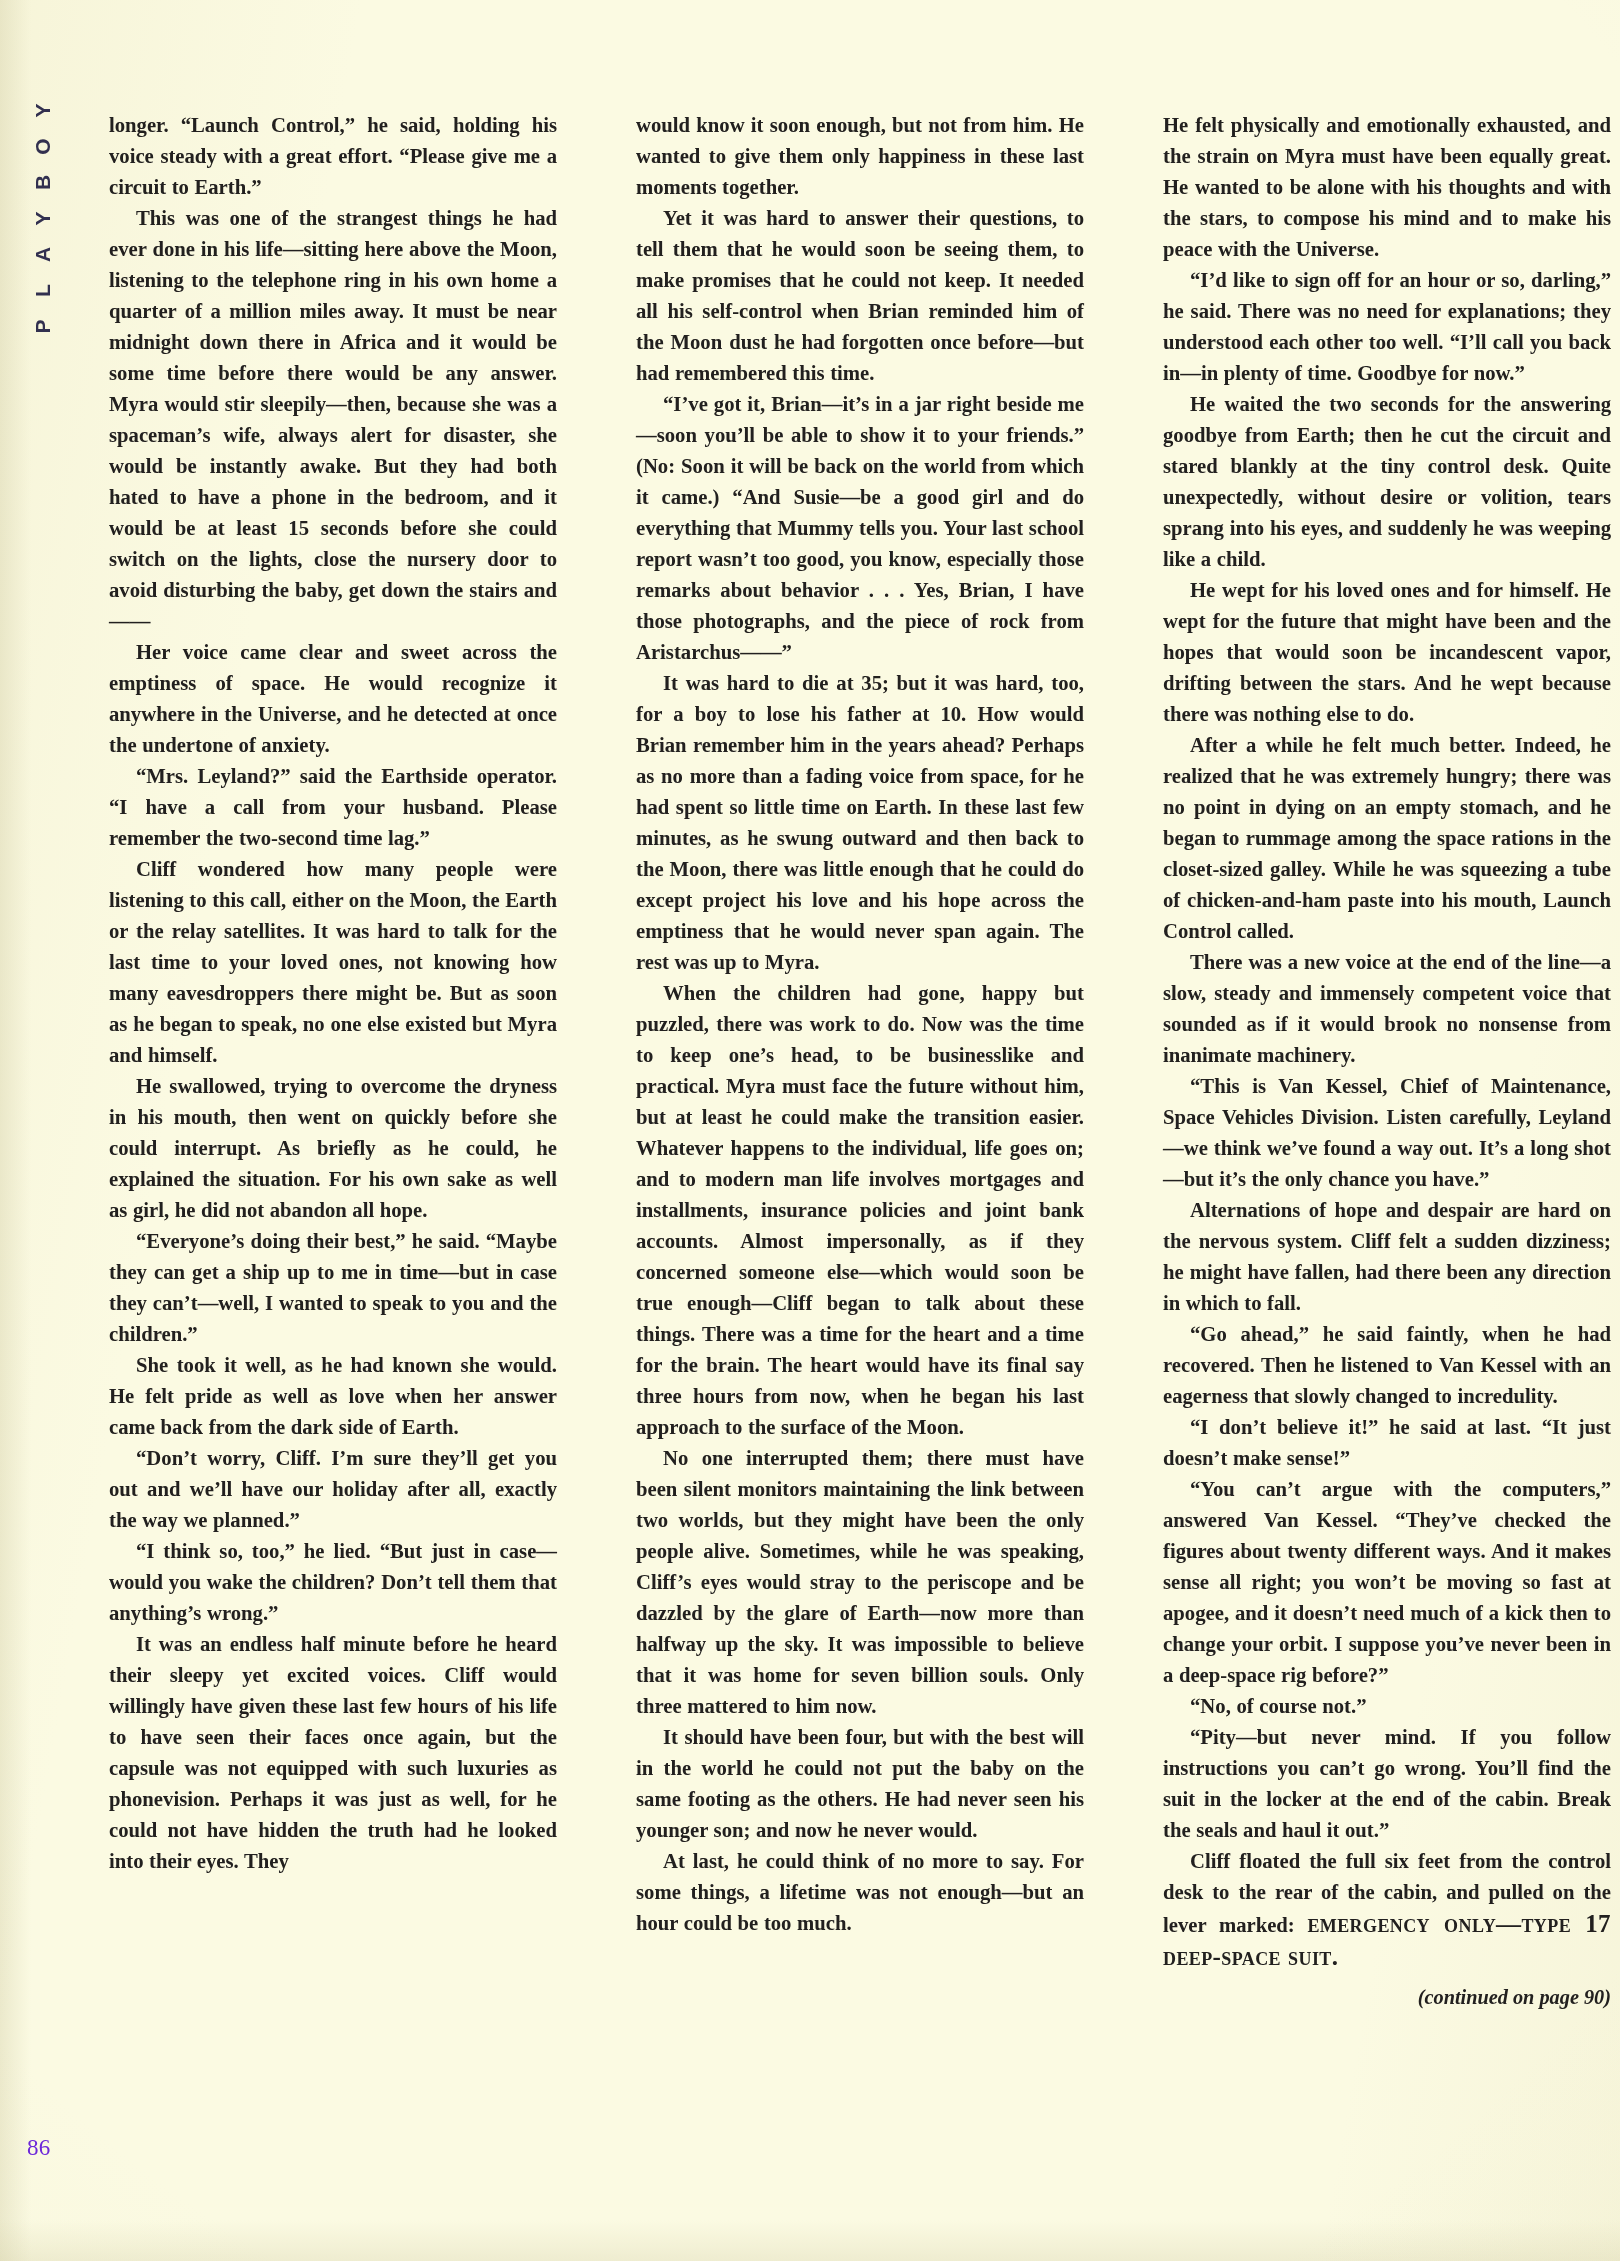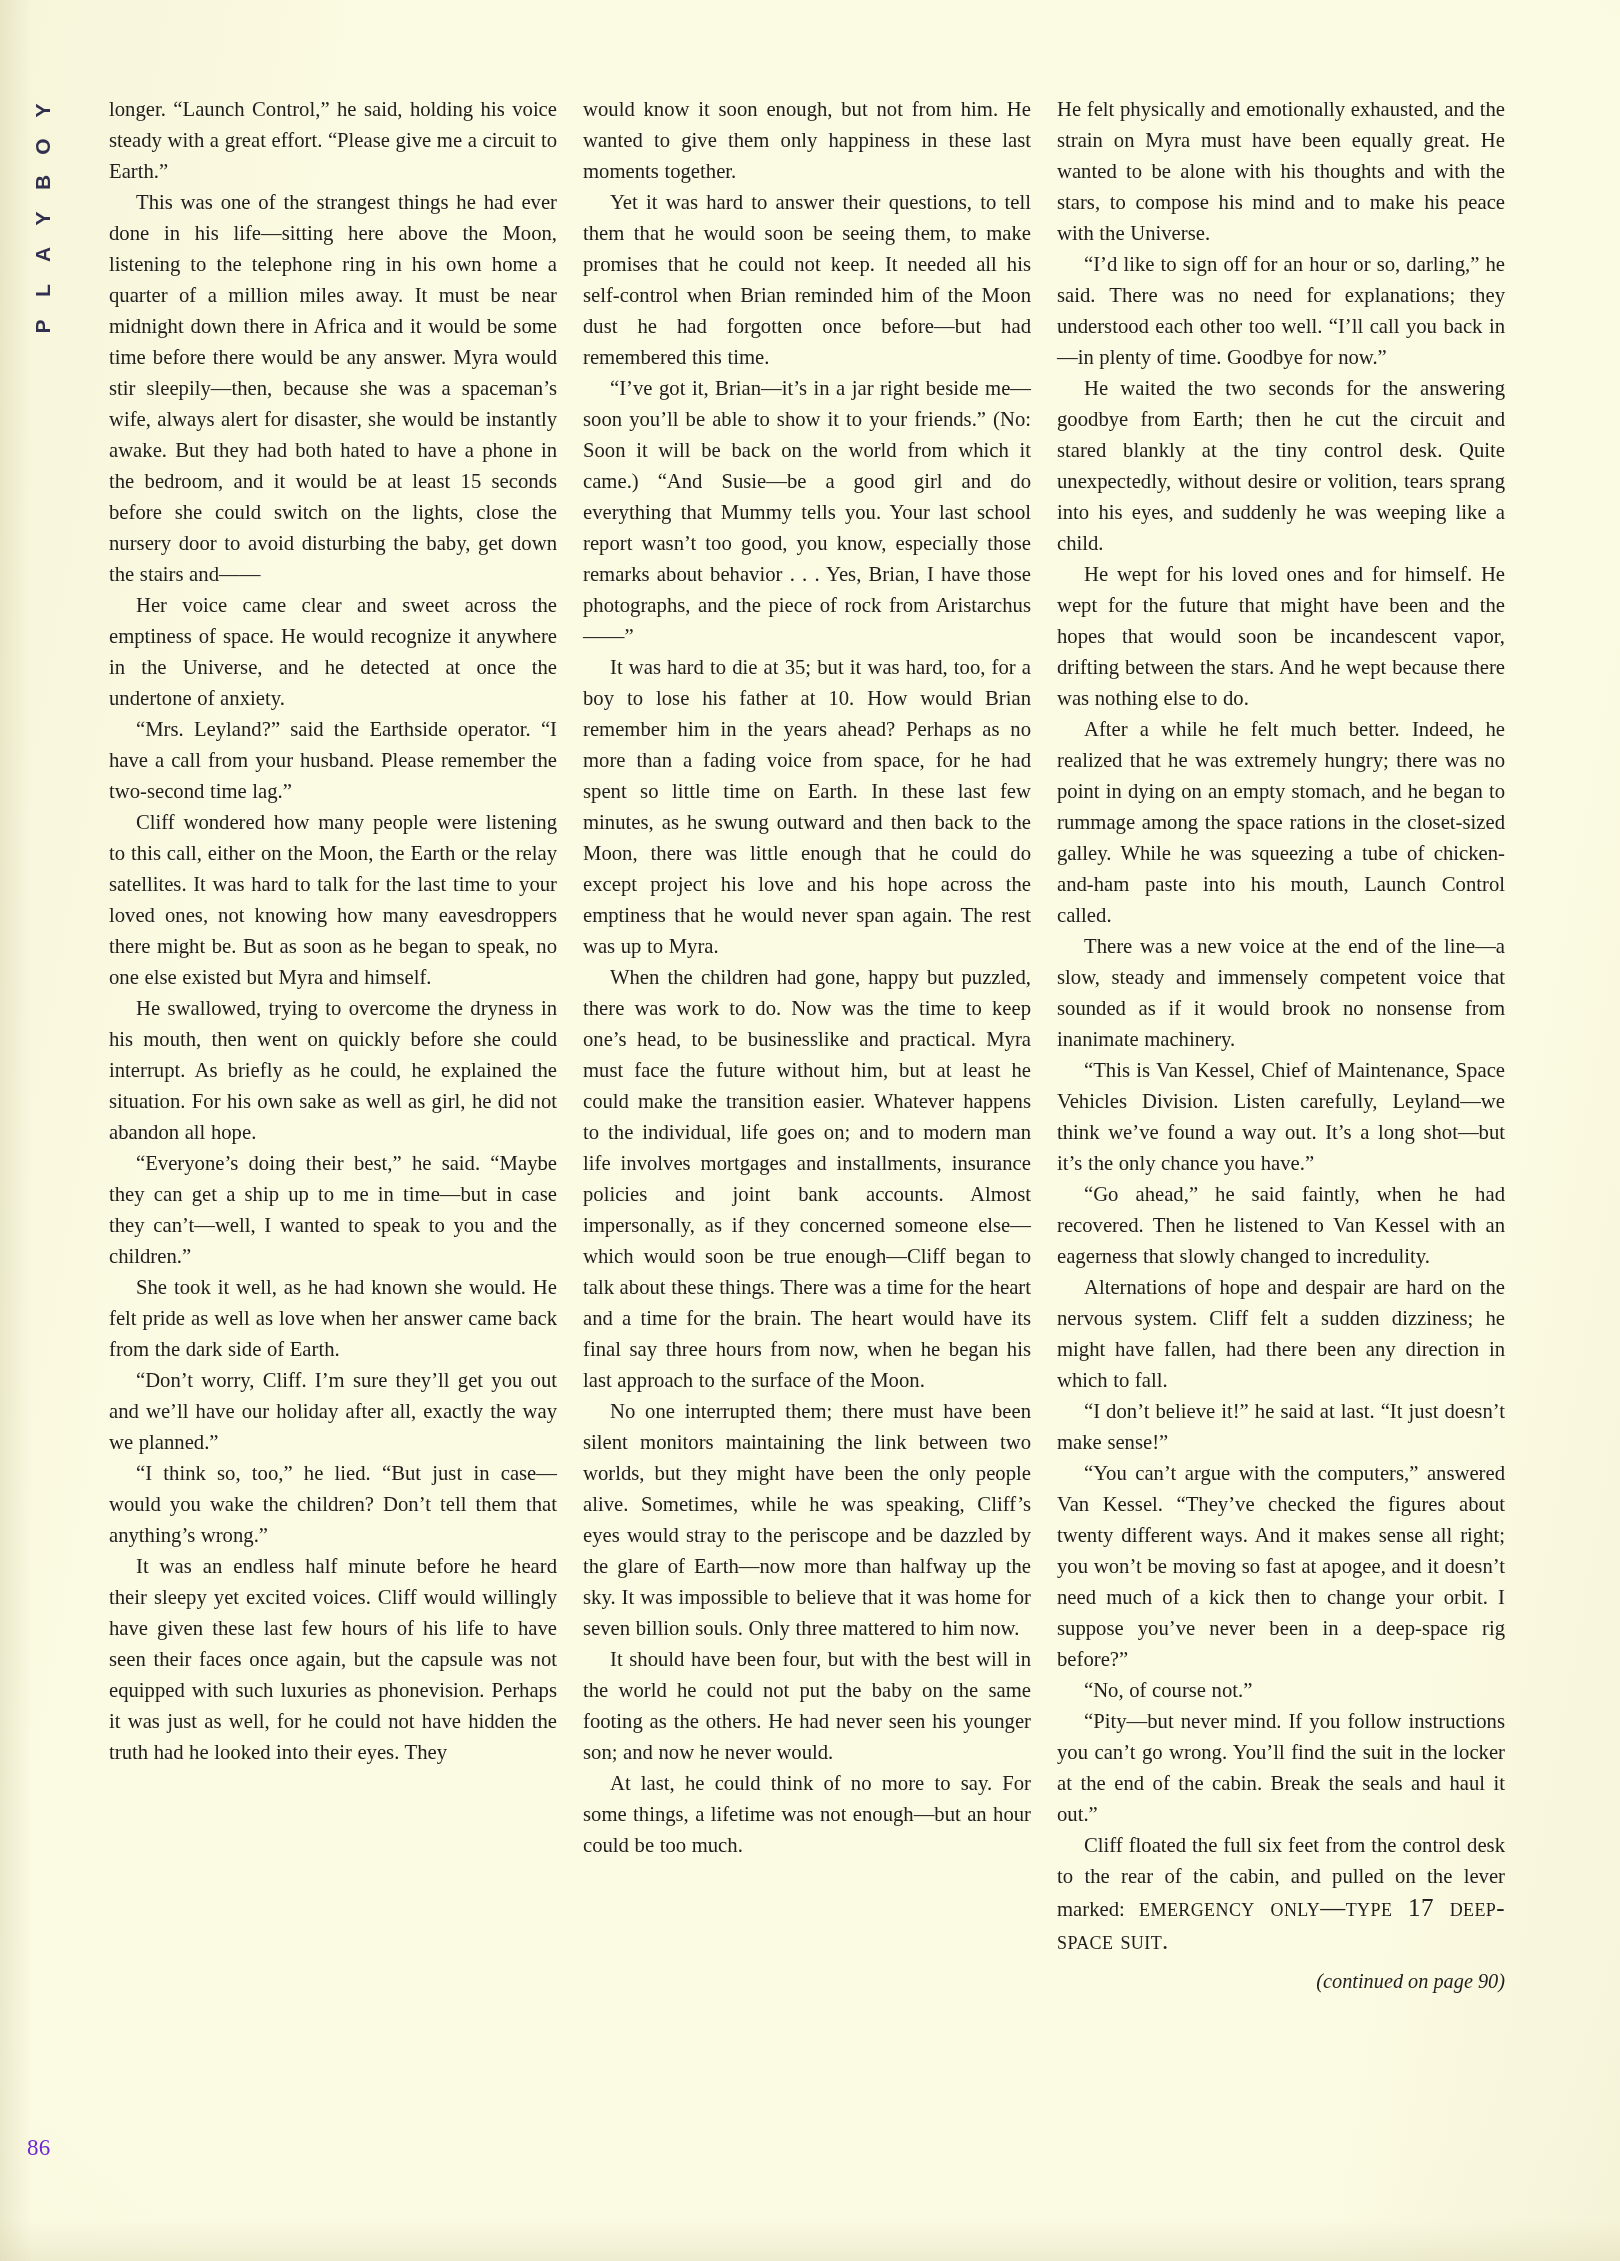--- a/index.html
+++ b/index.html
@@ -70,24 +70,25 @@
     font-size: 23px;
     letter-spacing: 0.3px;
     color: #6d28d9;
     font-family: "Liberation Serif", "DejaVu Serif", serif;
   }
 
   
   .columns {
     position: absolute;
     left: 109px;
-    top: 94px;
+    top: 110px;
     width: 1448px;
     display: flex;
-    gap: 26px;
+    gap: 79px;
+    font-weight: bold;
   }
   .col {
     width: 448px;
     flex: 0 0 448px;
   }
   .col p {
     margin: 0;
     font-size: 20.7px;
     line-height: 31px;
     text-align: justify;
@@ -160,22 +161,22 @@
   </div>
 
   <div class="col">
     <p class="first">He felt physically and emotionally exhausted, and the strain on Myra must have been equally great. He wanted to be alone with his thoughts and with the stars, to compose his mind and to make his peace with the Universe.</p>
     <p>“I’d like to sign off for an hour or so, darling,” he said. There was no need for explanations; they understood each other too well. “I’ll call you back in—in plenty of time. Goodbye for now.”</p>
     <p>He waited the two seconds for the answering goodbye from Earth; then he cut the circuit and stared blankly at the tiny control desk. Quite unexpectedly, without desire or volition, tears sprang into his eyes, and suddenly he was weeping like a child.</p>
     <p>He wept for his loved ones and for himself. He wept for the future that might have been and the hopes that would soon be incandescent vapor, drifting between the stars. And he wept because there was nothing else to do.</p>
     <p>After a while he felt much better. Indeed, he realized that he was extremely hungry; there was no point in dying on an empty stomach, and he began to rummage among the space rations in the closet-sized galley. While he was squeezing a tube of chicken-and-ham paste into his mouth, Launch Control called.</p>
     <p>There was a new voice at the end of the line—a slow, steady and immensely competent voice that sounded as if it would brook no nonsense from inanimate machinery.</p>
     <p>“This is Van Kessel, Chief of Maintenance, Space Vehicles Division. Listen carefully, Leyland—we think we’ve found a way out. It’s a long shot—but it’s the only chance you have.”</p>
+    <p>Alternations of hope and despair are hard on the nervous system. Cliff felt a sudden dizziness; he might have fallen, had there been any direction in which to fall.</p>
     <p>“Go ahead,” he said faintly, when he had recovered. Then he listened to Van Kessel with an eagerness that slowly changed to incredulity.</p>
-    <p>Alternations of hope and despair are hard on the nervous system. Cliff felt a sudden dizziness; he might have fallen, had there been any direction in which to fall.</p>
     <p>“I don’t believe it!” he said at last. “It just doesn’t make sense!”</p>
     <p>“You can’t argue with the computers,” answered Van Kessel. “They’ve checked the figures about twenty different ways. And it makes sense all right; you won’t be moving so fast at apogee, and it doesn’t need much of a kick then to change your orbit. I suppose you’ve never been in a deep-space rig before?”</p>
     <p>“No, of course not.”</p>
     <p>“Pity—but never mind. If you follow instructions you can’t go wrong. You’ll find the suit in the locker at the end of the cabin. Break the seals and haul it out.”</p>
     <p><span>Cliff floated the full six feet from the control desk to the rear of the cabin, and pulled on the lever marked: </span><span class="smallcaps">emergency only—type 17 deep-space suit.</span></p>
     <span class="contd">(continued on page 90)</span>
   </div>
 
 </div>
 

